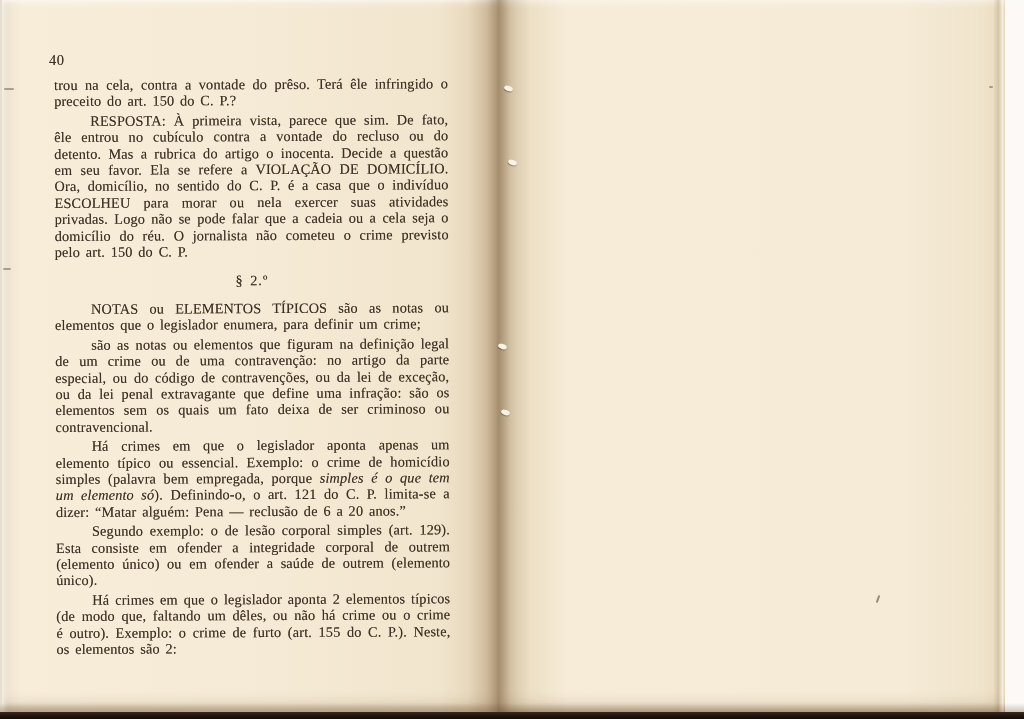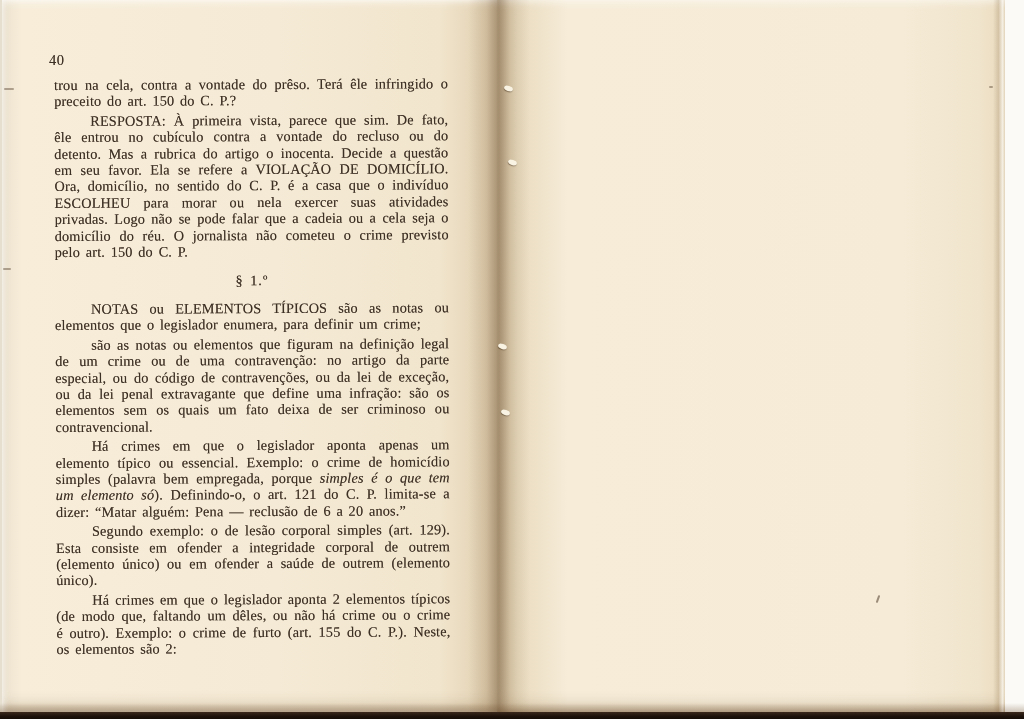--- a/index.html
+++ b/index.html
@@ -78,21 +78,21 @@
 </head>
 <body>
 
 <div class="spread">
 
   <div class="page page--left">
     <div class="page-number page-number--left">40</div>
     <div class="page-text page-text--left">
         <p class="para"><span class="run">trou na cela, contra a vontade do prêso. Terá êle infringido o preceito do art. 150 do C. P.?</span></p>
         <p class="para indent"><span class="run">RESPOSTA: À primeira vista, parece que sim. De fato, êle entrou no cubículo contra a vontade do recluso ou do detento. Mas a rubrica do artigo o inocenta. Decide a questão em seu favor. Ela se refere a VIOLAÇÃO DE DOMICÍLIO. Ora, domicílio, no sentido do C. P. é a casa que o indivíduo ESCOLHEU para morar ou nela exercer suas atividades privadas. Logo não se pode falar que a cadeia ou a cela seja o domicílio do réu. O jornalista não cometeu o crime previsto pelo art. 150 do C. P.</span></p>
-        <p class="heading"><span class="run">§ 1.º</span></p>
+        <p class="heading"><span class="run">§ 2.º</span></p>
         <p class="para indent"><span class="run">NOTAS ou ELEMENTOS TÍPICOS são as notas ou elementos que o legislador enumera, para definir um crime;</span></p>
         <p class="para indent"><span class="run">são as notas ou elementos que figuram na definição legal de um crime ou de uma contravenção: no artigo da parte especial, ou do código de contravenções, ou da lei de exceção, ou da lei penal extravagante que define uma infração: são os elementos sem os quais um fato deixa de ser criminoso ou contravencional.</span></p>
         <p class="para indent"><span class="run">Há crimes em que o legislador aponta apenas um elemento típico ou essencial. Exemplo: o crime de homicídio simples (palavra bem empregada, porque </span><span class="run run-italic">simples é o que tem um elemento só</span><span class="run">). Definindo-o, o art. 121 do C. P. limita-se a dizer: “Matar alguém: Pena — reclusão de 6 a 20 anos.”</span></p>
         <p class="para indent"><span class="run">Segundo exemplo: o de lesão corporal simples (art. 129). Esta consiste em ofender a integridade corporal de outrem (elemento único) ou em ofender a saúde de outrem (elemento único).</span></p>
         <p class="para indent"><span class="run">Há crimes em que o legislador aponta 2 elementos típicos (de modo que, faltando um dêles, ou não há crime ou o crime é outro). Exemplo: o crime de furto (art. 155 do C. P.). Neste, os elementos são 2:</span></p>
       </div>
   </div>
 
   <div class="page page--right">
     

